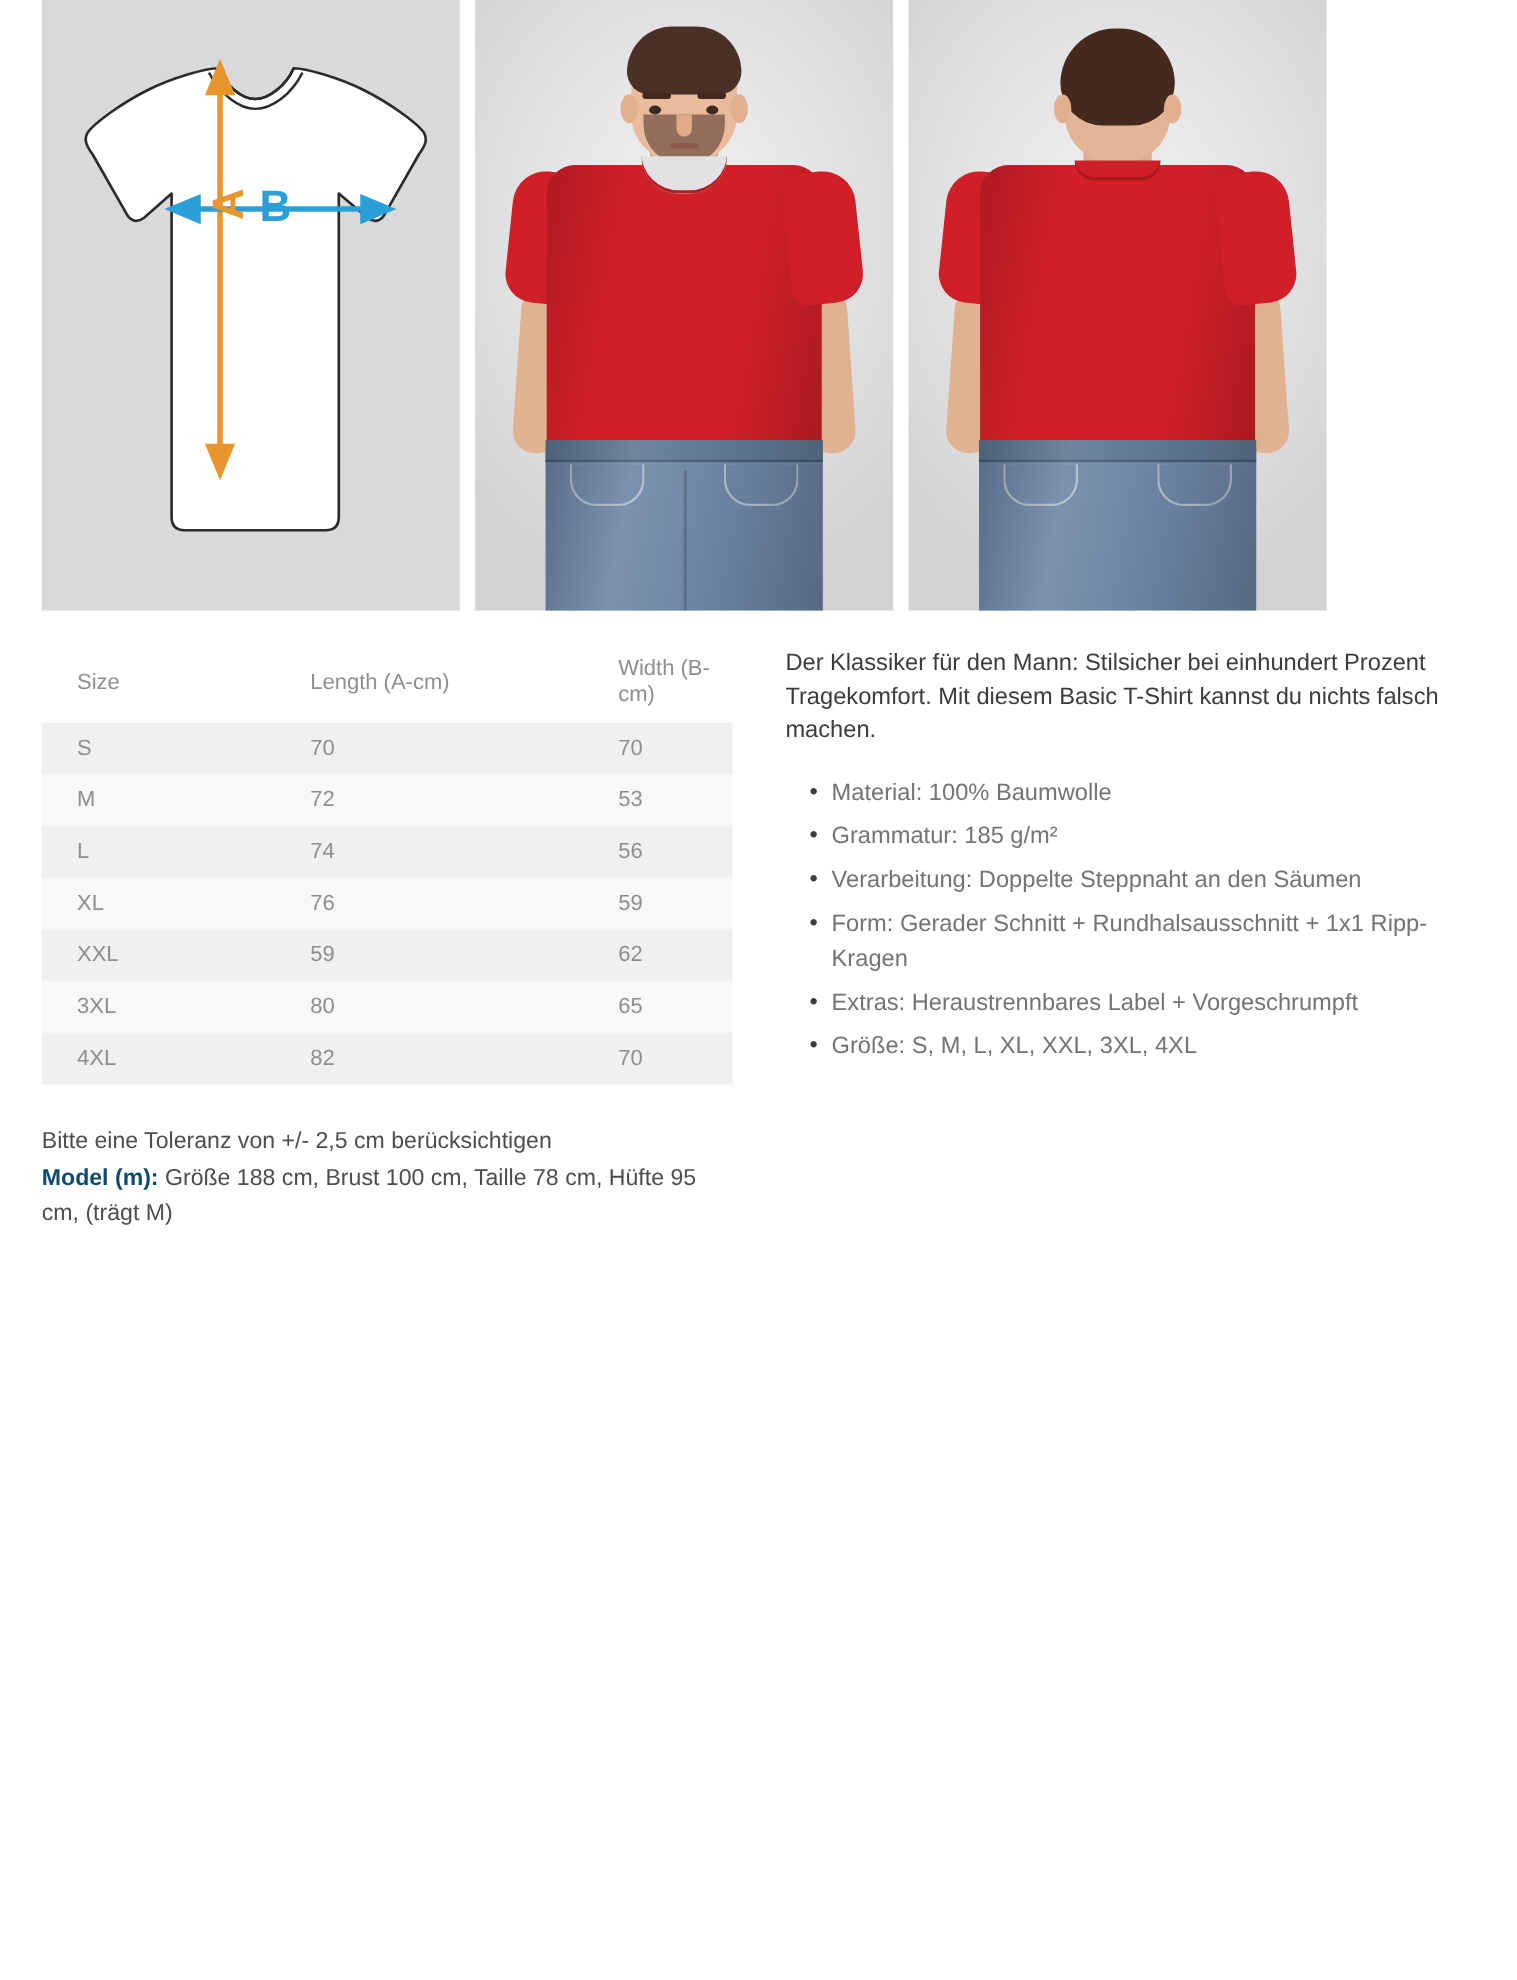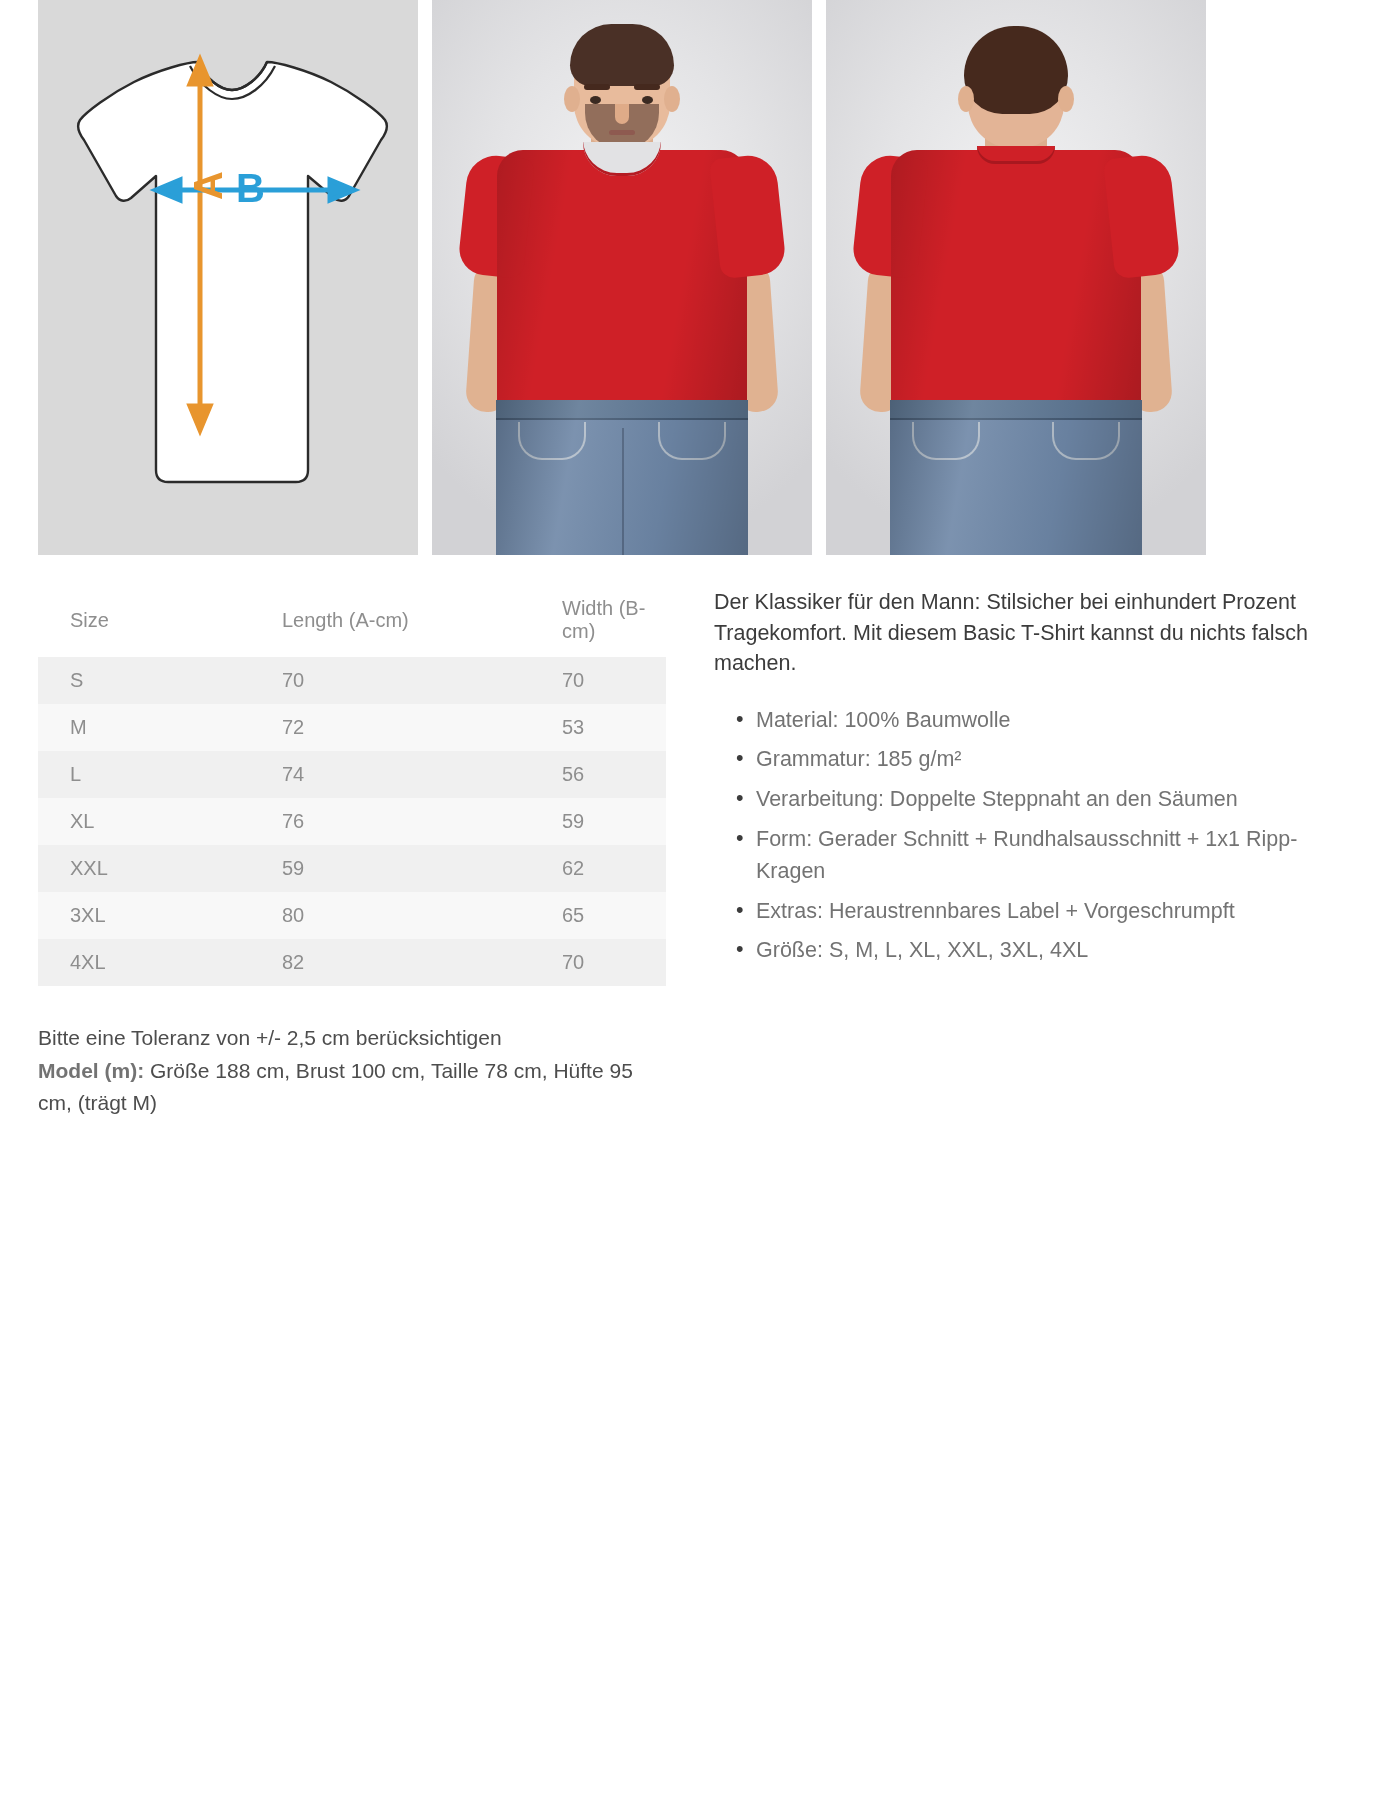--- a/index.html
+++ b/index.html
@@ -270,21 +270,21 @@
   table.size-table tbody tr:nth-child(even) { background: #f8f8f8; }
   table.size-table th:nth-child(1), table.size-table td:nth-child(1) { width: 180px; }
   table.size-table th:nth-child(2), table.size-table td:nth-child(2) { width: 248px; }
 
   .note {
     margin-top: 36px;
     font-size: 21px;
     line-height: 1.55;
     color: #4d4d4d;
   }
-  .note b { color: #737373; }
+  .note b { color: #0c4a6e; }
 
   .intro {
     font-size: 21.5px;
     line-height: 1.42;
     color: #3c3c3c;
     margin: 0 0 26px 0;
   }
   ul.features {
     margin: 0;
     padding: 0 0 0 22px;

